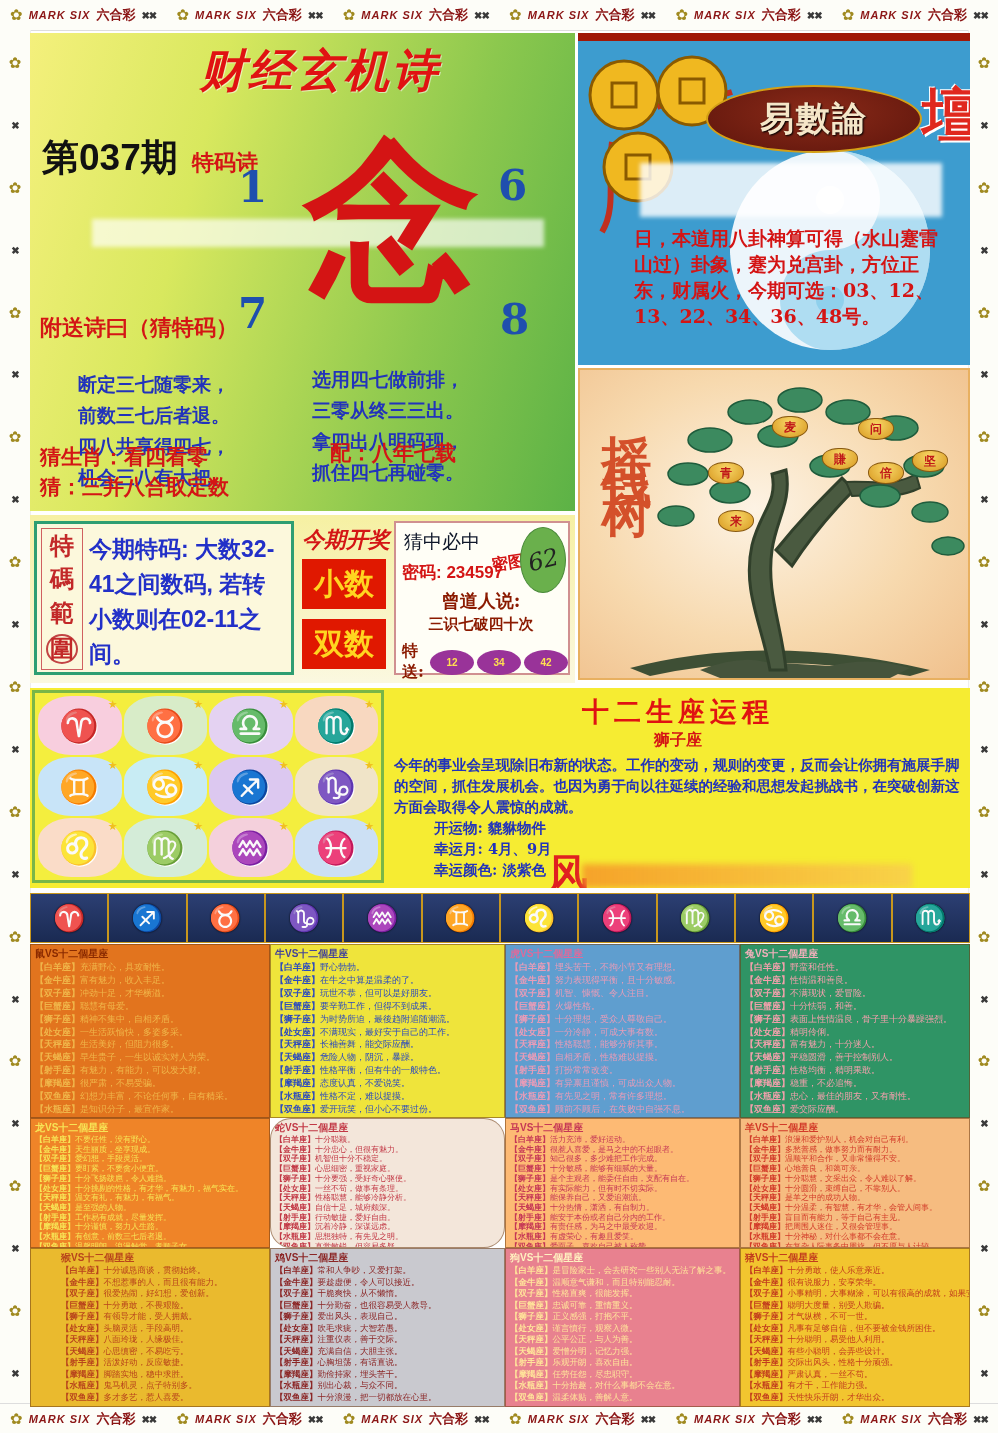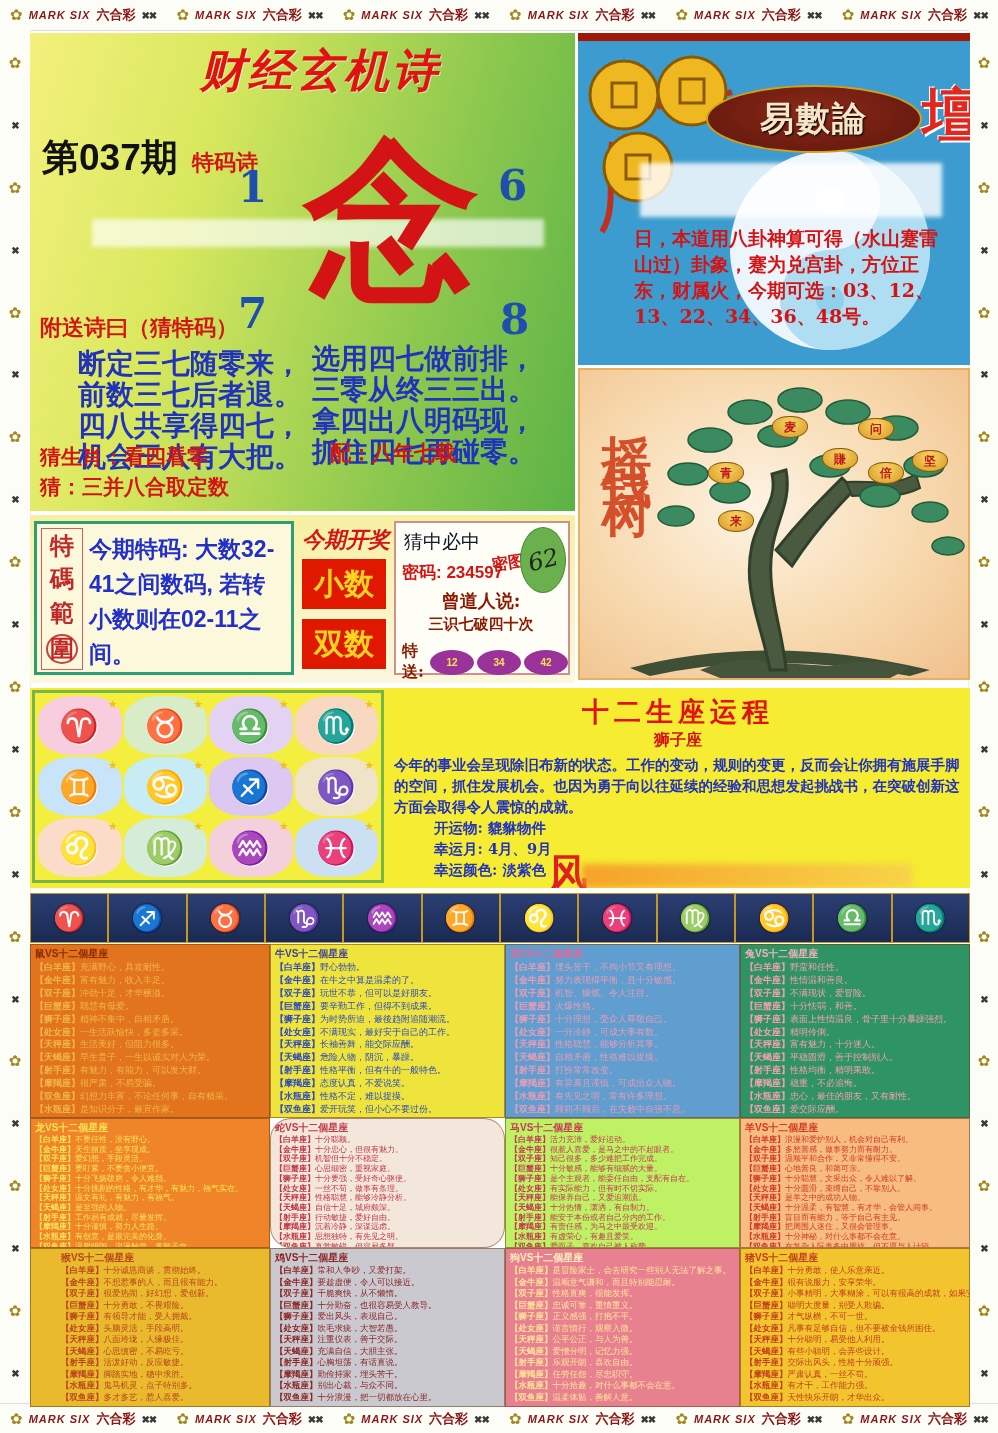--- a/index.html
+++ b/index.html
@@ -29,22 +29,22 @@
   #issueNo{position:absolute;left:12px;top:100px;color:#111;font-size:37px;font-weight:bold;}
   #issueSub{position:absolute;left:162px;top:115px;color:#d41515;font-size:22px;font-weight:bold;
     font-family:"DejaVu Serif",serif;}
   .erase{position:absolute;background:rgba(255,255,254,.68);filter:blur(2px);}
   #erase1{left:62px;top:186px;width:452px;height:28px;}
   .cornerNum{position:absolute;color:#1f4fae;font-size:42px;font-weight:bold;font-family:"DejaVu Serif",serif;}
   #bigChar{position:absolute;left:242px;top:96px;width:240px;text-align:center;color:#d41414;
     font-size:176px;line-height:1.05;font-weight:bold;font-family:"DejaVu Serif",serif;}
   #attachTitle{position:absolute;left:10px;top:280px;color:#d41515;font-size:22px;font-weight:bold;
     font-family:"DejaVu Serif",serif;}
-  .poemCol{position:absolute;color:#2233bb;font-size:28px;font-weight:bold;
-    font-family:"DejaVu Serif",serif;line-height:31px;}
+  .poemCol{position:absolute;color:#2233bb;font-size:19px;font-weight:bold;
+    font-family:"DejaVu Serif",serif;line-height:31px;margin-top:21px;}
   #poemL{left:48px;top:315px;} #poemR{left:282px;top:310px;}
   .redline{position:absolute;color:#d41515;font-size:21px;font-weight:bold;font-family:"DejaVu Serif",serif;}
   #guessSx{left:10px;top:410px;} #guessLn{left:10px;top:440px;} #peiLn{left:300px;top:406px;}
   
   #yishuPanel{position:absolute;left:578px;top:33px;width:392px;height:332px;background:#3d9ccf;overflow:hidden;}
   #yishuBar{position:absolute;left:0;top:0;width:392px;height:8px;background:#a01808;}
   #yishuBadge{position:absolute;left:128px;top:52px;width:212px;height:64px;border-radius:50%;
     background:radial-gradient(ellipse at 50% 40%,#8a2a18,#5e150c);border:2px solid #d4a017;
     display:flex;align-items:center;justify-content:center;color:#f5e6c8;font-size:34px;font-weight:bold;
     font-family:"DejaVu Serif",serif;letter-spacing:2px;text-shadow:1px 1px 2px #000;}
@@ -551,39 +551,39 @@
         <div class="pln"><span class="psign">【白羊座】</span><span class="ptext">不要任性，没有野心。</span></div>
         <div class="pln"><span class="psign">【金牛座】</span><span class="ptext">天生丽质，坐享现成。</span></div>
         <div class="pln"><span class="psign">【双子座】</span><span class="ptext">爱幻想，手段灵活。</span></div>
         <div class="pln"><span class="psign">【巨蟹座】</span><span class="ptext">要盯紧，不要贪小便宜。</span></div>
         <div class="pln"><span class="psign">【狮子座】</span><span class="ptext">十分飞扬跋扈，令人难挡。</span></div>
         <div class="pln"><span class="psign">【处女座】</span><span class="ptext">十分挑剔的性格，有才华，有魅力，福气实在。</span></div>
         <div class="pln"><span class="psign">【天秤座】</span><span class="ptext">温文有礼，有魅力，有福气。</span></div>
         <div class="pln"><span class="psign">【天蝎座】</span><span class="ptext">是至强的人物。</span></div>
         <div class="pln"><span class="psign">【射手座】</span><span class="ptext">工作易有成就，尽量发挥。</span></div>
         <div class="pln"><span class="psign">【摩羯座】</span><span class="ptext">十分谨慎，努力人生路。</span></div>
-        <div class="pln"><span class="psign">【水瓶座】</span><span class="ptext">有创意，是最完美的化身。</span></div>
+        <div class="pln"><span class="psign">【水瓶座】</span><span class="ptext">有创意，前数三七后者退。</span></div>
         <div class="pln"><span class="psign">【双鱼座】</span><span class="ptext">温馨明朗，浪漫触觉，孝顺子女。</span></div>
       </div>
       <div class="panel r2" style="background: rgb(243, 230, 218); color: rgb(194, 56, 69); border-radius: 21px;">
         <div class="ptitle" style="color: rgb(194, 56, 69);">蛇VS十二個星座</div>
         <div class="pln"><span class="psign">【白羊座】</span><span class="ptext">十分聪颖。</span></div>
         <div class="pln"><span class="psign">【金牛座】</span><span class="ptext">十分忠心，但很有魅力。</span></div>
         <div class="pln"><span class="psign">【双子座】</span><span class="ptext">机智但十分不稳定。</span></div>
         <div class="pln"><span class="psign">【巨蟹座】</span><span class="ptext">心思细密，重视家庭。</span></div>
         <div class="pln"><span class="psign">【狮子座】</span><span class="ptext">十分要强，受好奇心驱使。</span></div>
         <div class="pln"><span class="psign">【处女座】</span><span class="ptext">一丝不苟，做事有条理。</span></div>
         <div class="pln"><span class="psign">【天秤座】</span><span class="ptext">性格聪慧，能够冷静分析。</span></div>
         <div class="pln"><span class="psign">【天蝎座】</span><span class="ptext">自信十足，城府颇深。</span></div>
         <div class="pln"><span class="psign">【射手座】</span><span class="ptext">行动敏捷，爱好自由。</span></div>
         <div class="pln"><span class="psign">【摩羯座】</span><span class="ptext">沉着冷静，深谋远虑。</span></div>
         <div class="pln"><span class="psign">【水瓶座】</span><span class="ptext">思想独特，有先见之明。</span></div>
         <div class="pln"><span class="psign">【双鱼座】</span><span class="ptext">直觉敏锐，但容易多疑。</span></div>
       </div>
-      <div class="panel r2" style="background: #bef264; color: rgb(197, 55, 86);">
+      <div class="panel r2" style="background: #fdba74; color: rgb(197, 55, 86);">
         <div class="ptitle" style="color: rgb(197, 55, 86);">马VS十二個星座</div>
         <div class="pln"><span class="psign">【白羊座】</span><span class="ptext">活力充沛，爱好运动。</span></div>
         <div class="pln"><span class="psign">【金牛座】</span><span class="ptext">很惹人喜爱，是马之中的不起眼者。</span></div>
         <div class="pln"><span class="psign">【双子座】</span><span class="ptext">知己很多，多少难把工作完成。</span></div>
         <div class="pln"><span class="psign">【巨蟹座】</span><span class="ptext">十分敏感，能够有细腻的大量。</span></div>
         <div class="pln"><span class="psign">【狮子座】</span><span class="ptext">是个主观者，能委任自由，支配有自在。</span></div>
         <div class="pln"><span class="psign">【处女座】</span><span class="ptext">有实际能力，但有时不切实际。</span></div>
         <div class="pln"><span class="psign">【天秤座】</span><span class="ptext">能保养自己，又爱追潮流。</span></div>
         <div class="pln"><span class="psign">【天蝎座】</span><span class="ptext">十分热情，潇洒，有自制力。</span></div>
         <div class="pln"><span class="psign">【射手座】</span><span class="ptext">能安于本份或者自己分内的工作。</span></div>

